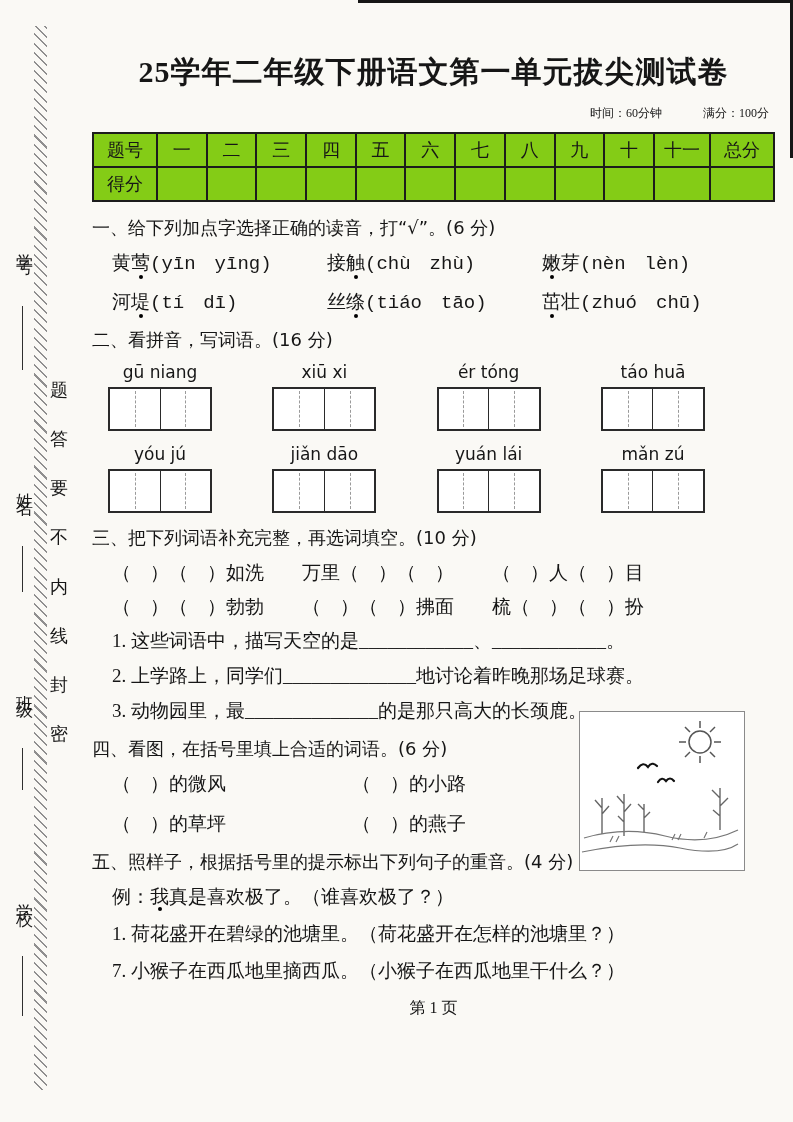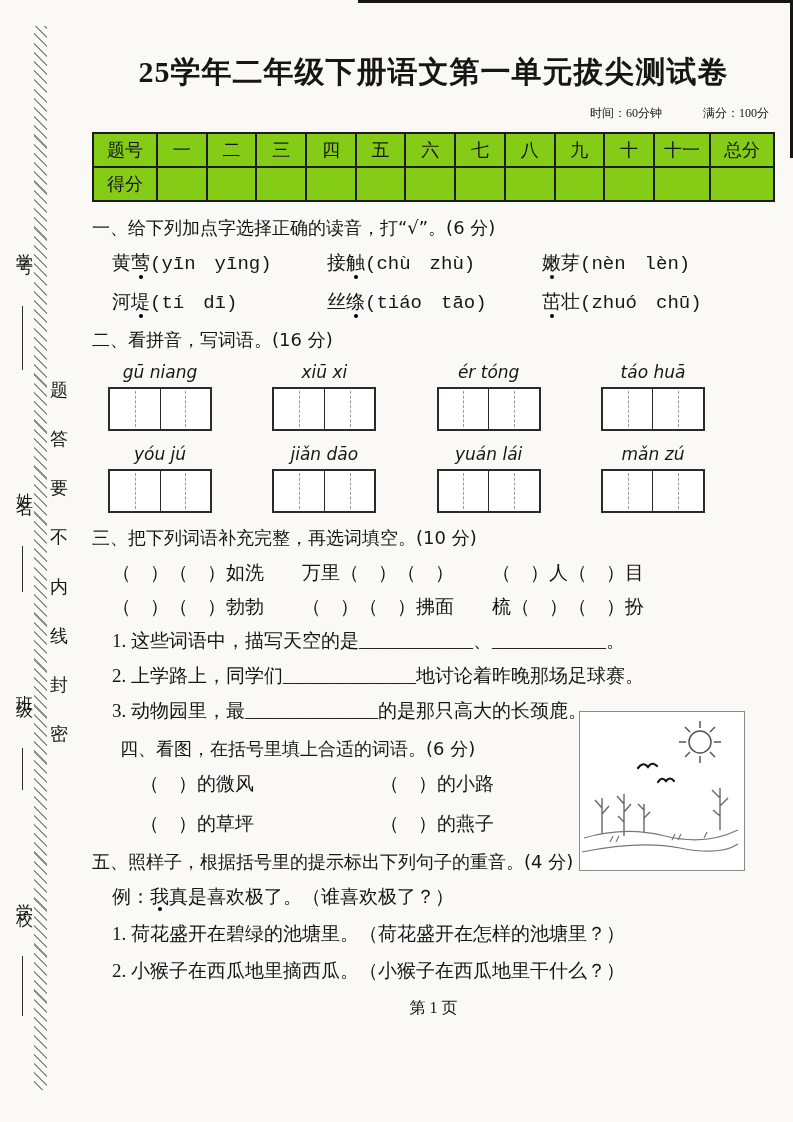--- a/index.html
+++ b/index.html
@@ -30,32 +30,32 @@
   .sec-head{font-family:"DejaVu Sans","Liberation Sans",sans-serif;font-weight:400;
             font-size:18px;margin:13px 0 10px 0;}
 
   .s1-row{display:flex;padding-left:20px;margin-bottom:13px;font-size:19px;}
   .s1-item{width:215px;font-family:Liberation Mono, monospace;}
   .dotchar{position:relative;}
   .dotchar::after{content:"";position:absolute;left:50%;transform:translateX(-50%);
                   bottom:-4px;width:4px;height:4px;border-radius:50%;background:#000;}
 
   .py-row{display:flex;justify-content:space-between;padding:0 70px 0 16px;margin-bottom:13px;}
-  .py-col{width:104px;font-style:italic;}
+  .py-col{width:104px;}
   .py-label{text-align:center;font-size:17px;font-family:"DejaVu Sans","Liberation Sans",sans-serif;
             margin-bottom:5px;white-space:nowrap;}
   .tian-group{display:flex;width:104px;height:44px;border:2px solid #2a2a2a;box-sizing:border-box;background:#fff;}
   .tian-cell{flex:1;position:relative;}
   .tian-cell + .tian-cell{border-left:1.6px solid #2a2a2a;}
   .tian-cell::before{content:"";position:absolute;left:50%;top:2px;bottom:2px;border-left:1px dashed #9a9a9a;}
 
   .s3-line{font-size:19px;padding-left:20px;margin-bottom:8px;white-space:nowrap;}
   .s3-fill{font-size:19px;padding-left:20px;margin-bottom:9px;}
 
-  .sec4{position:relative;margin-left:28px;}
+  .sec4{position:relative;}
   .illus{position:absolute;top:-26px;right:30px;width:164px;height:158px;
          border:1.2px solid #8a8a8a;background:#fff;}
   .s4-list{display:grid;grid-template-columns:240px 220px;row-gap:14px;
            padding-left:20px;font-size:19px;margin-top:6px;}
 
   .s5-line{font-size:19px;padding-left:20px;margin-bottom:11px;}
 
   .footer{text-align:center;font-size:16px;margin-top:14px;}
 </style>
 </head>
@@ -274,17 +274,17 @@
       <div>（　）的小路</div>
       <div>（　）的草坪</div>
       <div>（　）的燕子</div>
     </div>
   </div>
 
   <div>
     <div class="sec-head">五、照样子，根据括号里的提示标出下列句子的重音。(4 分)</div>
     <div class="s5-line"><span>例：</span><span class="dotchar">我</span><span>真是喜欢极了。（谁喜欢极了？）</span></div>
     <div class="s5-line">1. 荷花盛开在碧绿的池塘里。（荷花盛开在怎样的池塘里？）</div>
-    <div class="s5-line">2. 小猴子在西瓜地里摘西瓜。（小猴子在西瓜地里干什么？）</div>
+    <div class="s5-line">7. 小猴子在西瓜地里摘西瓜。（小猴子在西瓜地里干什么？）</div>
   </div>
 
   <div class="footer">第 1 页</div>
 </div>
 
 </body></html>

